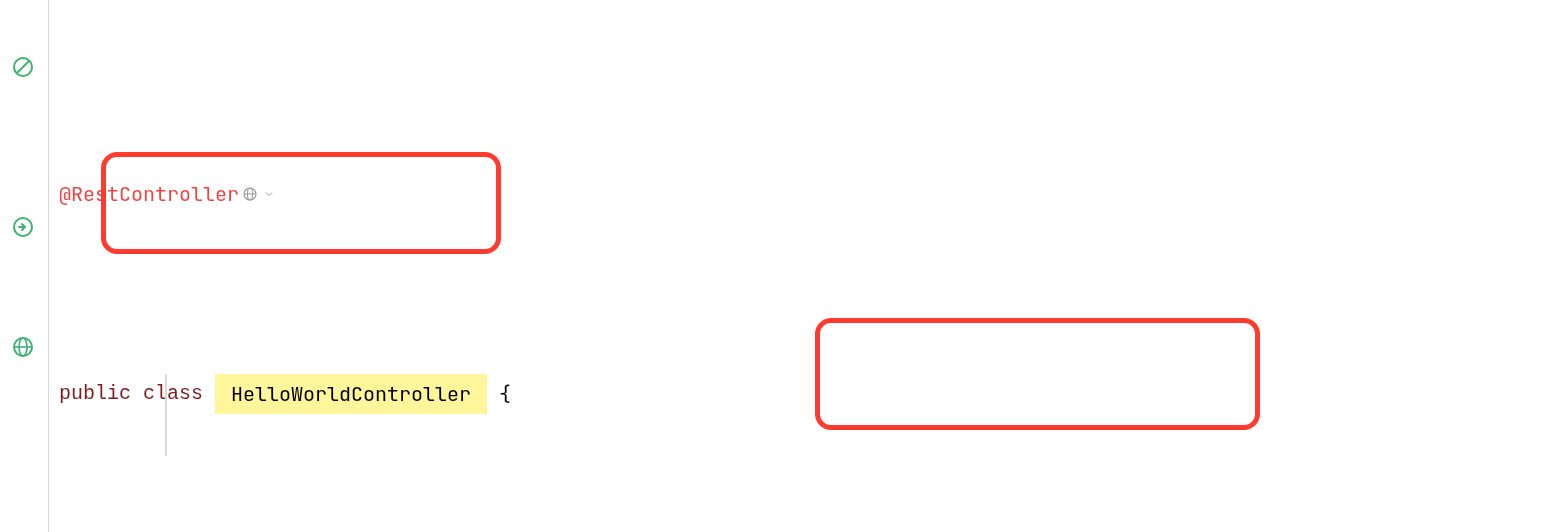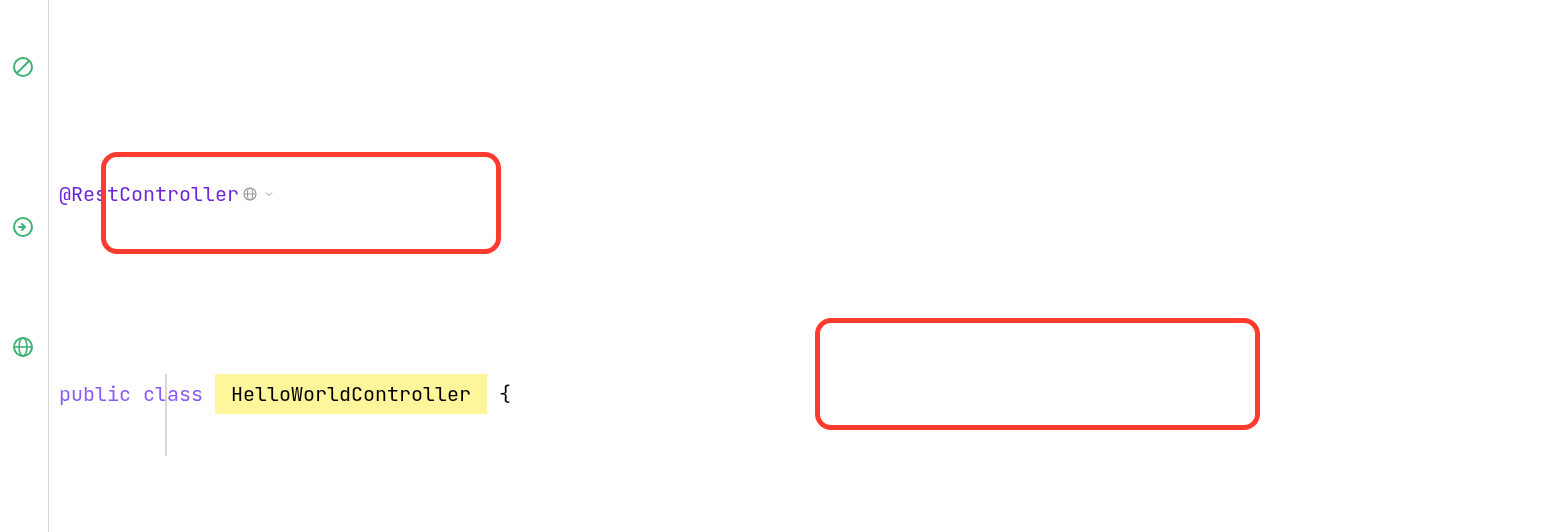--- a/index.html
+++ b/index.html
@@ -41,22 +41,22 @@
     position: relative;
     white-space: pre;
     line-height: 40px;
   }
   .line {
     height: 40px;
     display: flex;
     align-items: center;
     padding-left: 10px;
   }
-  .tok-annotation { color: #6d28d9; }
-  .tok-keyword { color: #8b5cf6; }
+  .tok-annotation { color: #ef4444; }
+  .tok-keyword { color: #7f1d1d; font-family: Liberation Mono, monospace; }
   .tok-type { color: #000000; }
   .tok-plain { color: #080808; }
   .highlight-class {
     background: #fff59b;
     padding: 0 16px;
   }
   .inline-icon {
     display: inline-flex;
     align-items: center;
     vertical-align: middle;

